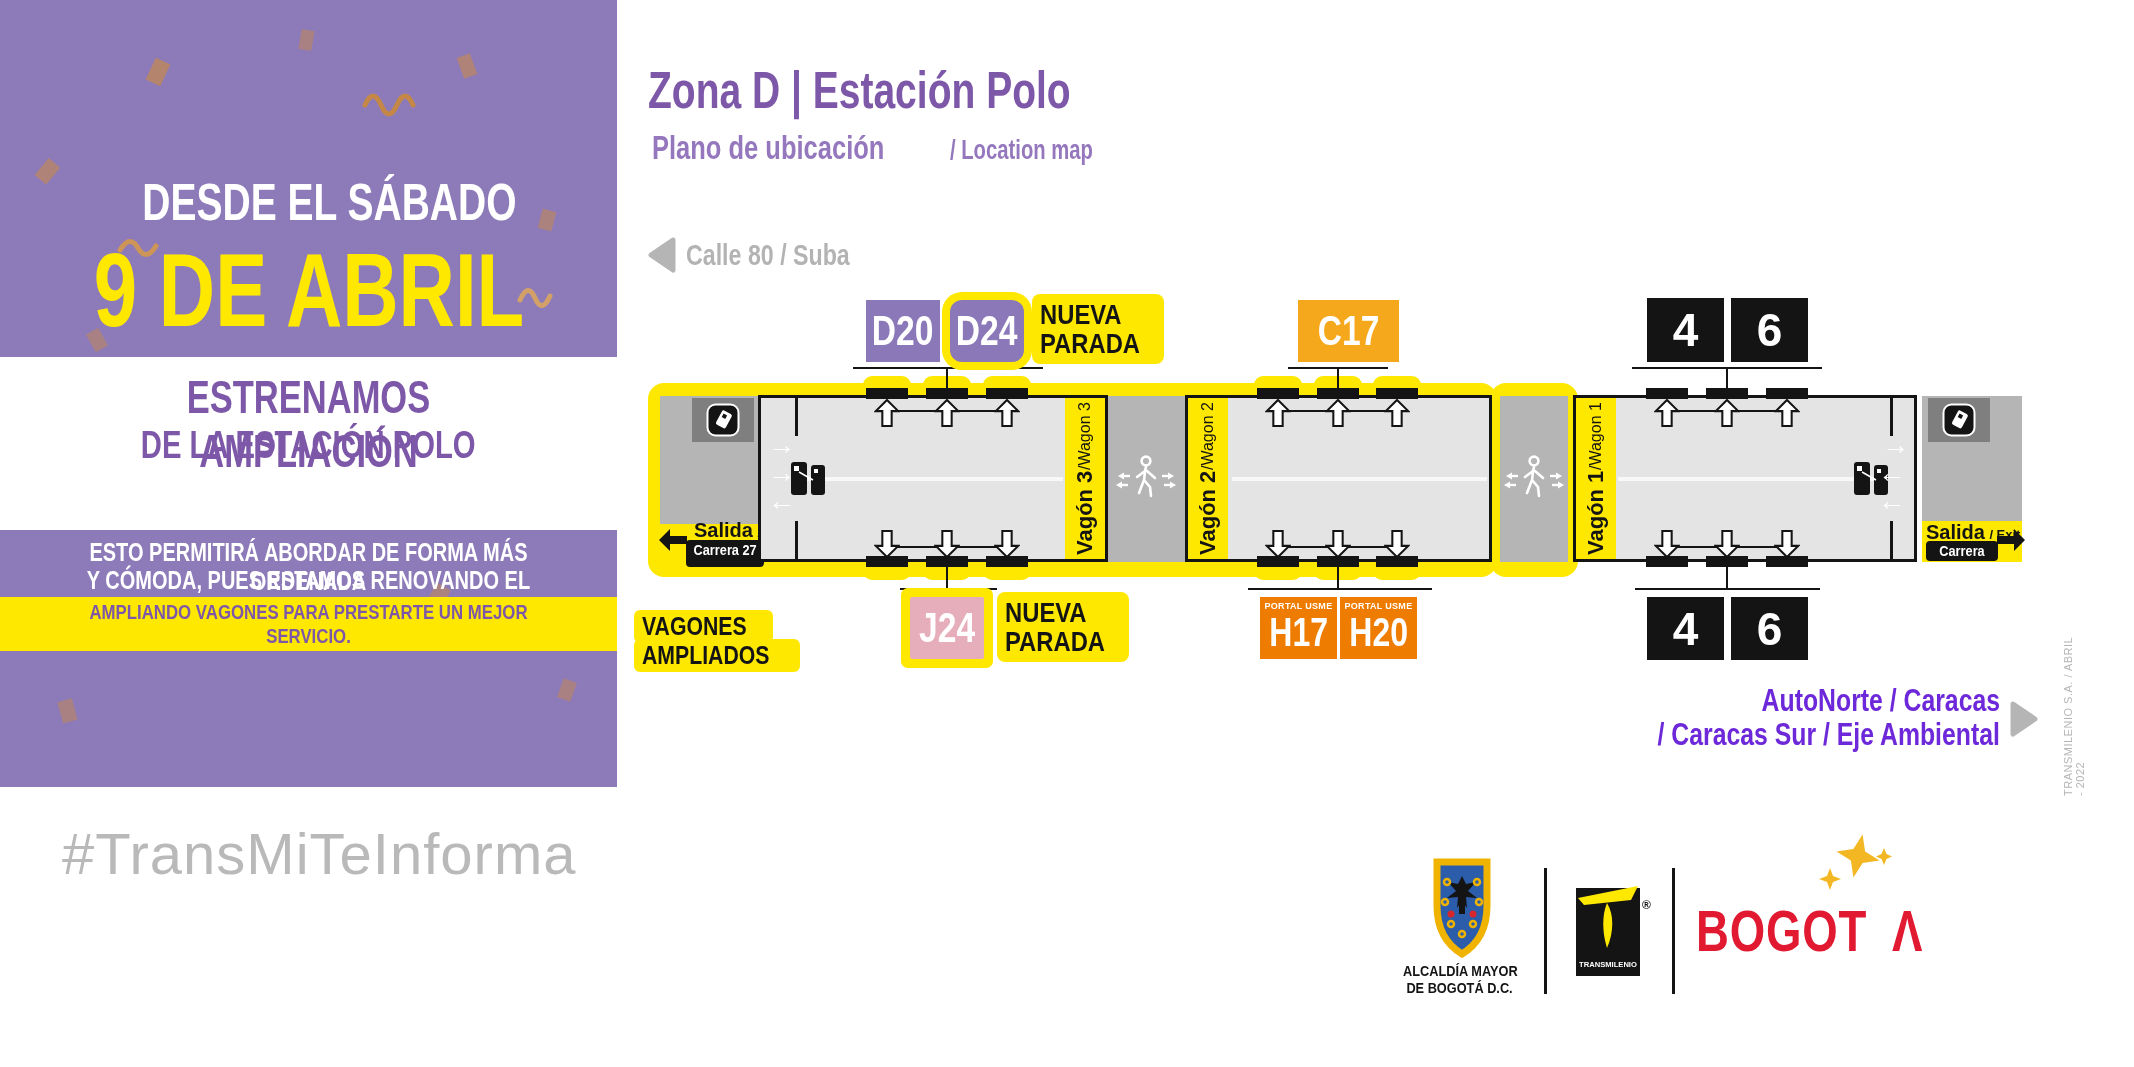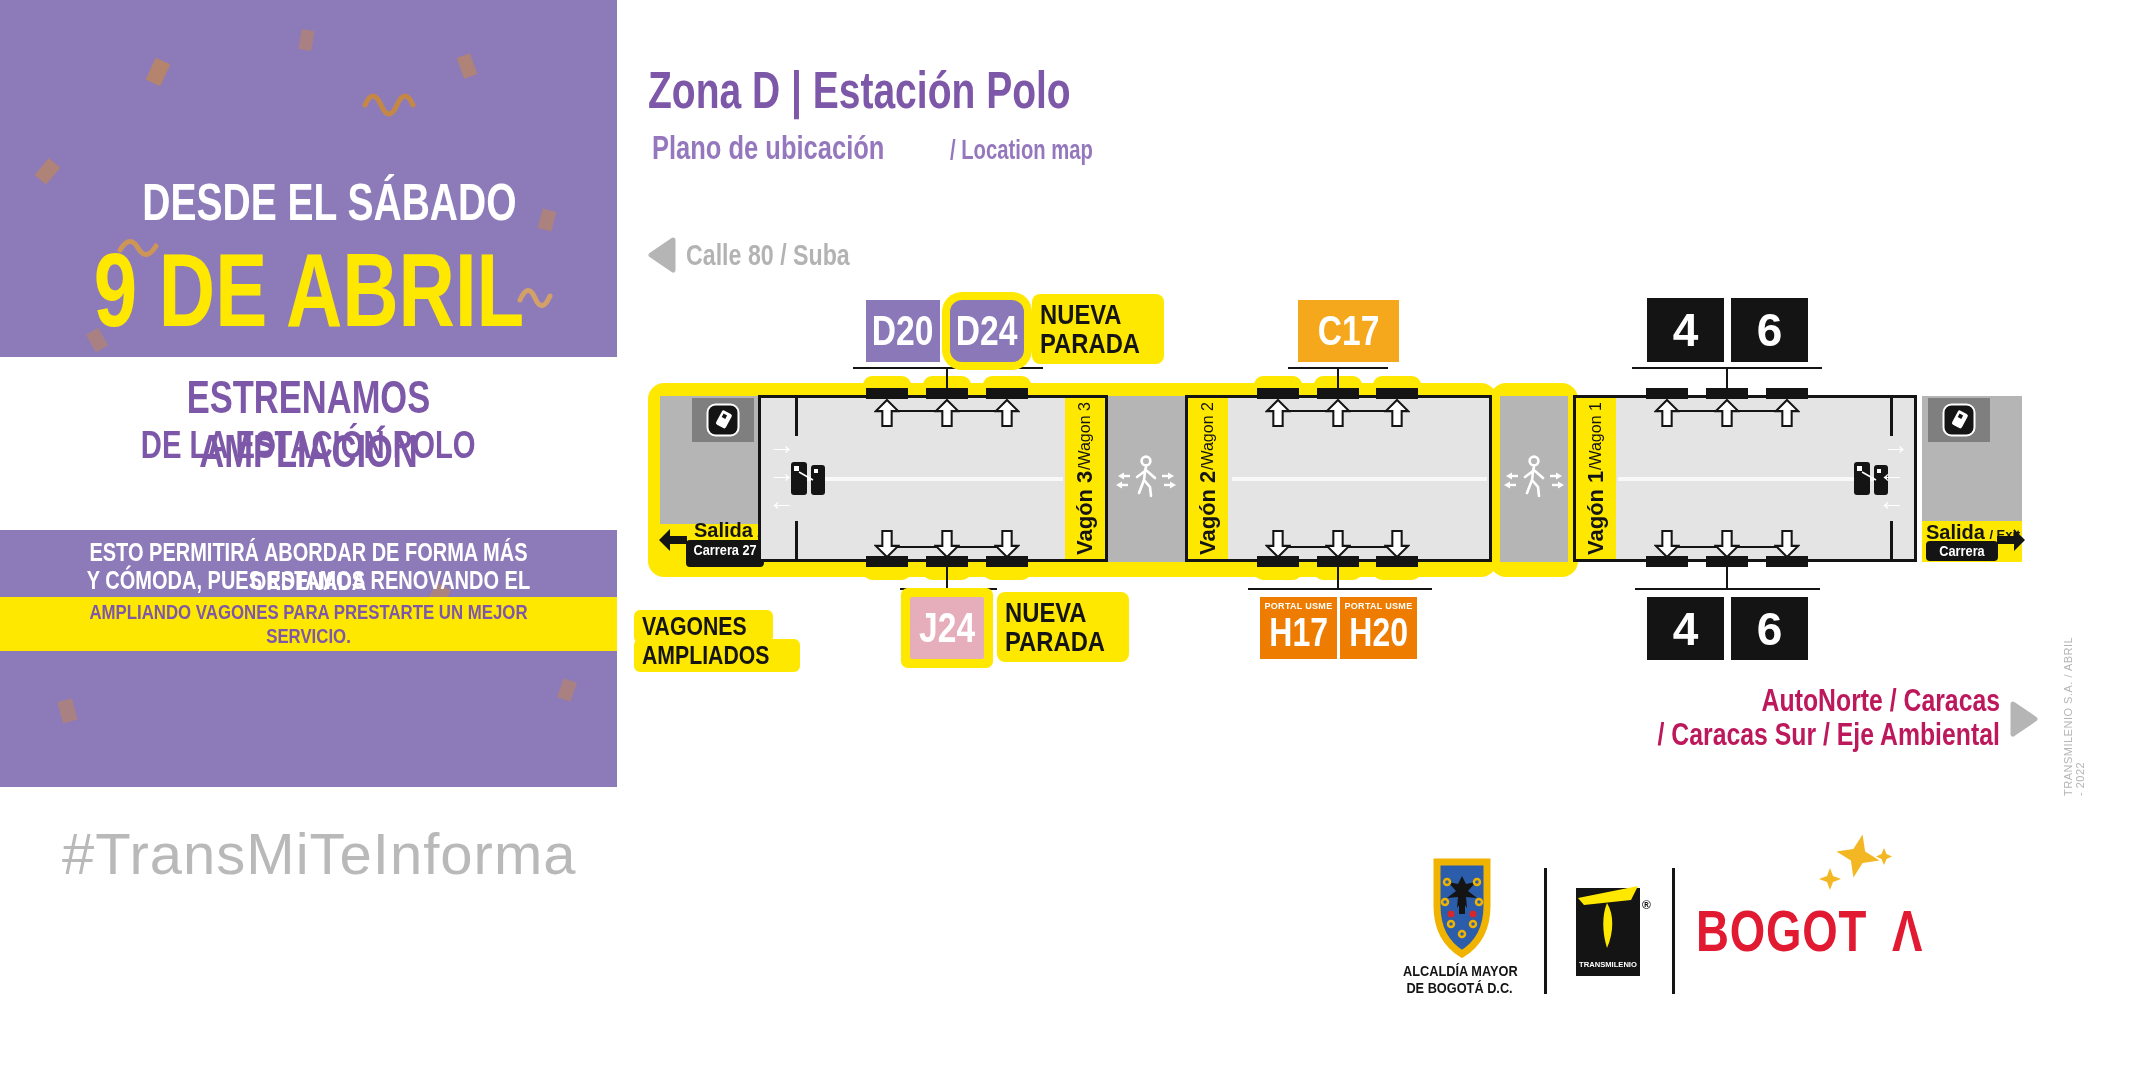--- a/index.html
+++ b/index.html
@@ -43,21 +43,21 @@
   .np{background:#FFE800;border-radius:8px;color:#141414;font-weight:bold;font-size:28px;line-height:29px;padding:6px 6px 6px 8px;}
   .wline{background:#f8f8f8;height:4px;}
   .vest{background:#141414;width:3px;}
   .flowarrow{color:#fff;font-weight:bold;font-size:27px;line-height:27px;}
   .salida-big{font-weight:bold;font-size:20px;color:#141414;}
   .salida-small{font-weight:bold;font-size:13px;color:#141414;}
   .street-box{background:#141414;color:#fff;font-weight:bold;font-size:15px;
               border-radius:4px;text-align:center;line-height:20px;}
   .note-line{background:#FFE800;color:#141414;font-weight:bold;font-size:25px;
              padding:2px 8px;border-radius:6px;display:inline-block;}
-  .autonorte{color:#be185d;font-weight:bold;font-size:31px;line-height:34px;text-align:right;white-space:nowrap;}
+  .autonorte{color:#6d28d9;font-weight:bold;font-size:31px;line-height:34px;text-align:right;white-space:nowrap;}
   .credit{color:#b5b5b5;font-size:11px;writing-mode:vertical-rl;transform:rotate(180deg);letter-spacing:.5px;}
   .alc-caption{color:#141414;font-weight:bold;font-size:15px;line-height:17px;text-align:center;}
   .divider{background:#141414;width:3px;}
   .bogota{color:#e11931;font-weight:bold;font-size:57px;letter-spacing:1px;white-space:nowrap;}
   .tm-text{fill:#fff;font-family:"Liberation Sans",sans-serif;font-weight:bold;}
   .reg{color:#141414;font-size:12px;font-weight:bold;}
   .confetti{opacity:.85;}
 </style>
 </head>
 <body>

